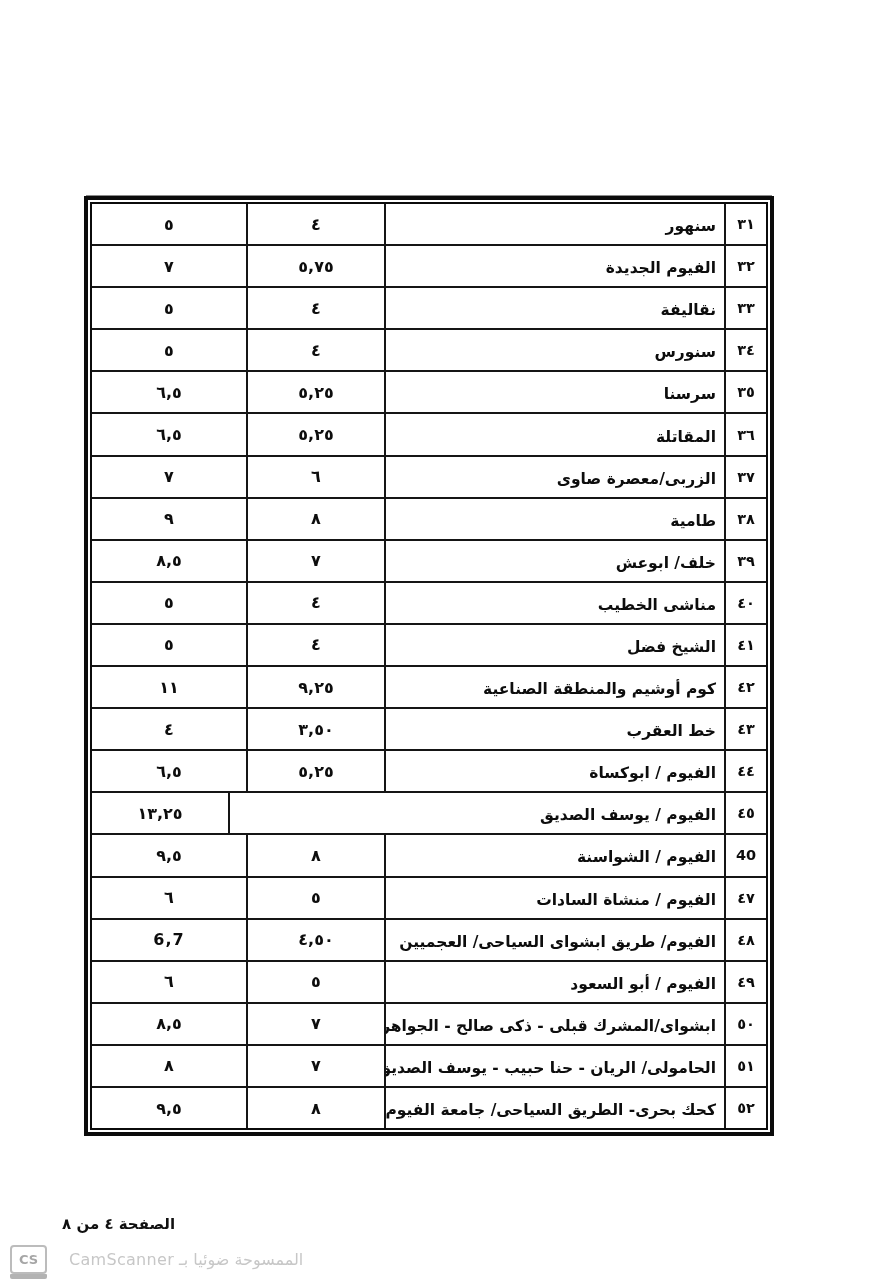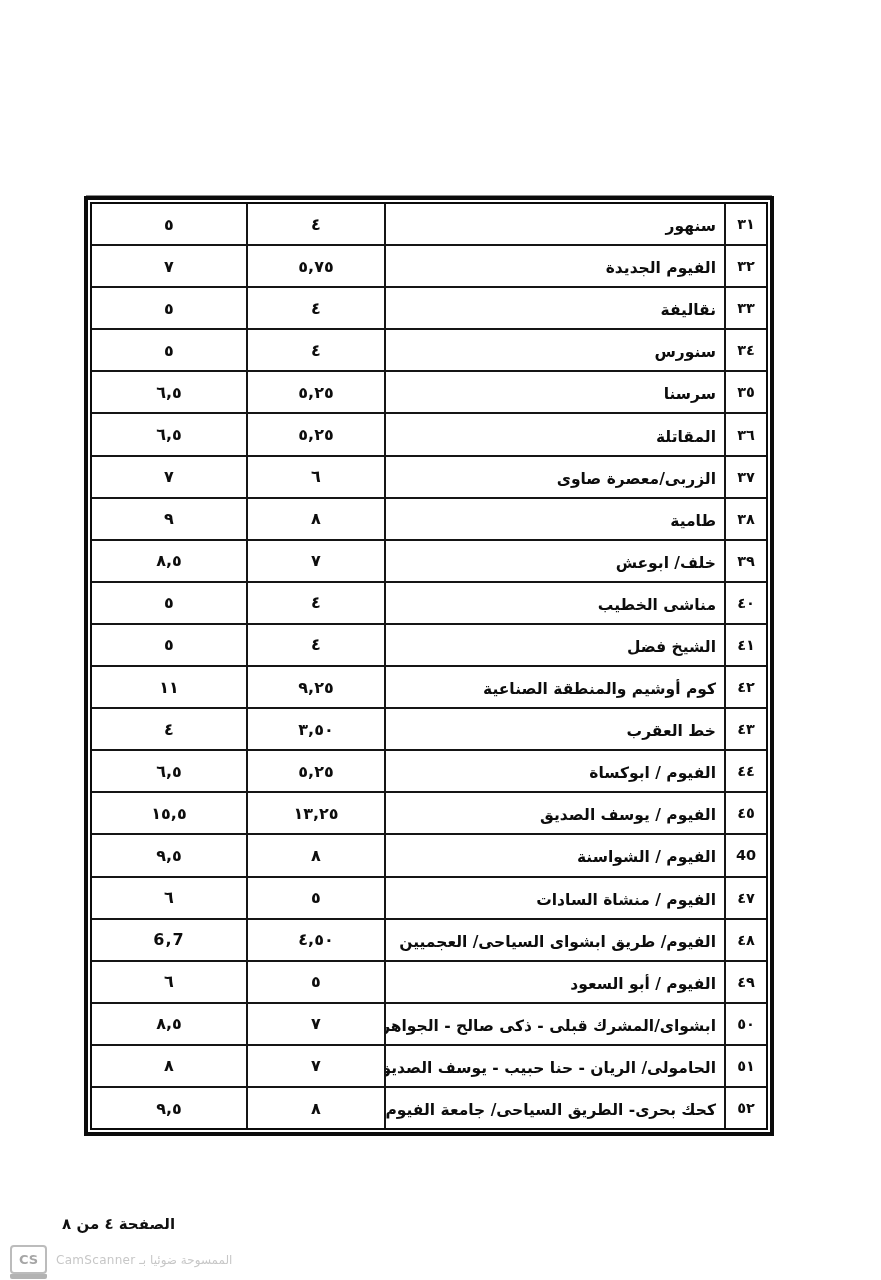--- a/index.html
+++ b/index.html
@@ -56,38 +56,38 @@
   
   .footer{
     position:absolute;left:62px;top:1215px;
     direction:rtl;
     font-weight:bold;font-size:15px;color:#101010;
   }
 
   
   .watermark{
     position:absolute;left:10px;top:1245px;
-    display:flex;align-items:center;gap:9px;
+    display:flex;align-items:center;gap:22px;
   }
   .cs-badge{
     position:relative;
     width:33px;height:25px;
     border:2px solid #bcbcbc;border-radius:4px;
     background:#fff;
     display:flex;align-items:center;justify-content:center;
     font-size:13px;font-weight:bold;color:#a6a6a6;
   }
   .cs-badge::after{
     content:"";
     position:absolute;left:-2px;right:-2px;bottom:-7px;height:5px;
     background:#b3b3b3;border-radius:1px 1px 2px 2px;
   }
   .wm-text{
     direction:rtl;
-    color:#c7c7c7;font-size:12px;letter-spacing:0.3px;
+    color:#c7c7c7;font-size:16px;letter-spacing:0.3px;
   }
 </style>
 </head>
 <body>
 
 <div class="page">
 
   <div class="doc-table">
     <div class="table-inner" id="table-body">
   <div class="row">
@@ -182,21 +182,20 @@
   </div>
 
   <div class="row">
     <div class="cell c-val2">٦,٥</div>
     <div class="cell c-val1">٥,٢٥</div>
     <div class="cell c-name">الفيوم / ابوكساة</div>
     <div class="cell c-no">٤٤</div>
   </div>
 
   <div class="row">
-    <div class="cell c-val2">١٥,٥</div>
     <div class="cell c-val1">١٣,٢٥</div>
     <div class="cell c-name">الفيوم / يوسف الصديق</div>
     <div class="cell c-no">٤٥</div>
   </div>
 
   <div class="row">
     <div class="cell c-val2">٩,٥</div>
     <div class="cell c-val1">٨</div>
     <div class="cell c-name">الفيوم / الشواسنة</div>
     <div class="cell c-no">40</div>

